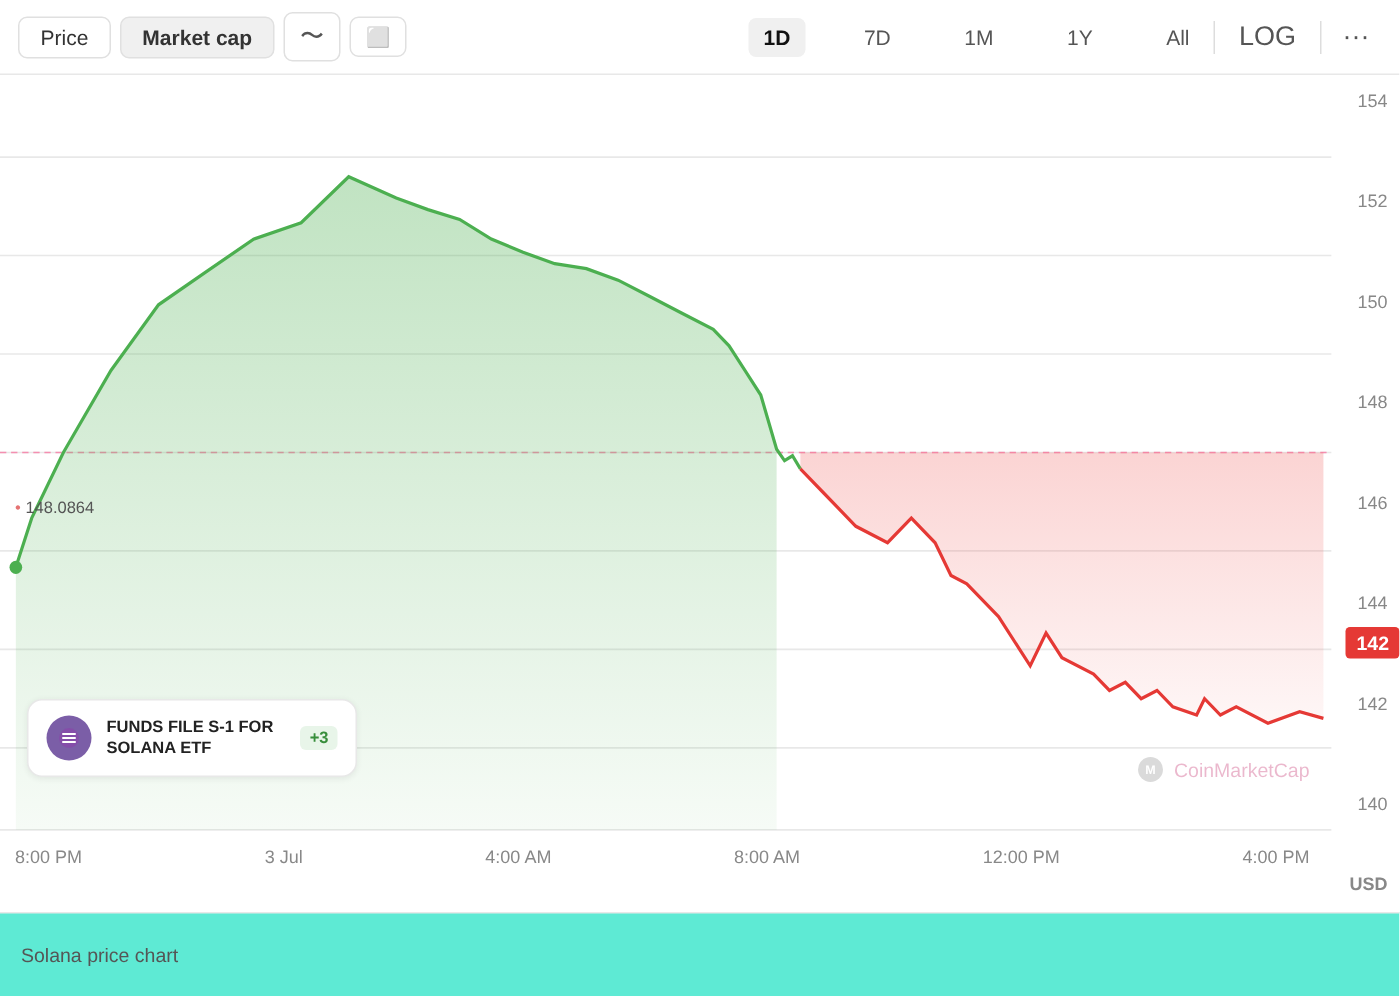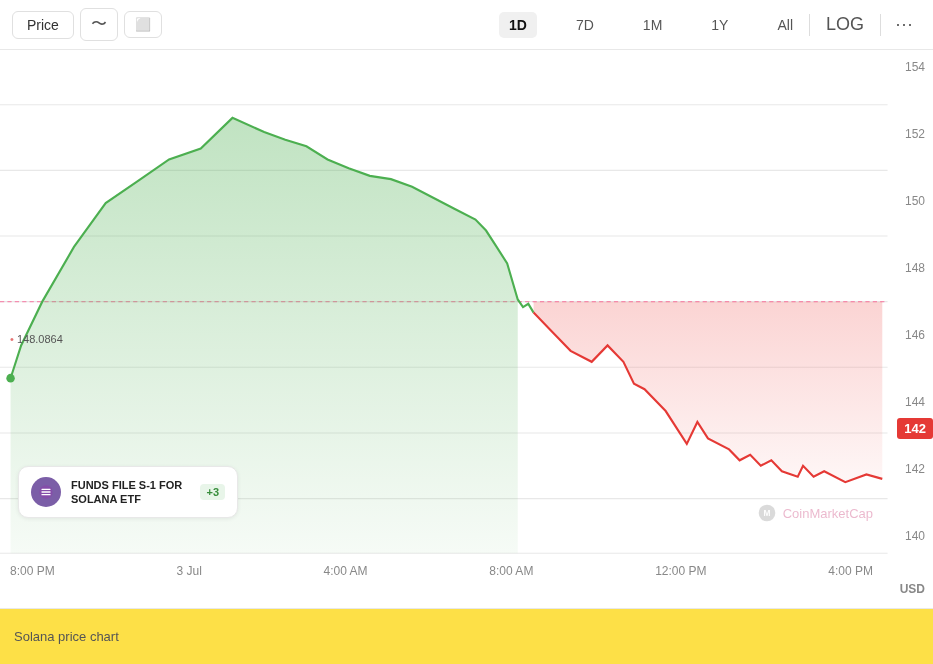--- a/index.html
+++ b/index.html
@@ -228,21 +228,21 @@
       right: 8px;
       font-size: 12px;
       color: #888;
       font-weight: 600;
       text-align: center;
     }
 
     
     .chart-caption {
       height: 56px;
-      background: #fde047;
+      background: #5eead4;
       display: flex;
       align-items: center;
       padding: 0 14px;
       font-size: 13px;
       color: #555;
       border-top: 1px solid #e8e8e8;
     }
 
     
     .grid-line {
@@ -254,20 +254,21 @@
       stroke-width: 1;
       stroke-dasharray: 4 3;
     }
   </style>
 </head>
 <body>
 
 <div class="toolbar">
   <div class="toolbar-left">
     <button class="tab-btn">Price</button>
+    <button class="tab-btn active">Market cap</button>
     <button class="icon-btn">
       <span style="font-size:16px;">〜</span>
     </button>
     <button class="icon-btn">
       <span style="font-size:13px;">⬜</span>
     </button>
   </div>
   <div class="toolbar-right">
     <button class="time-btn active">1D</button>
     <button class="time-btn">7D</button>

